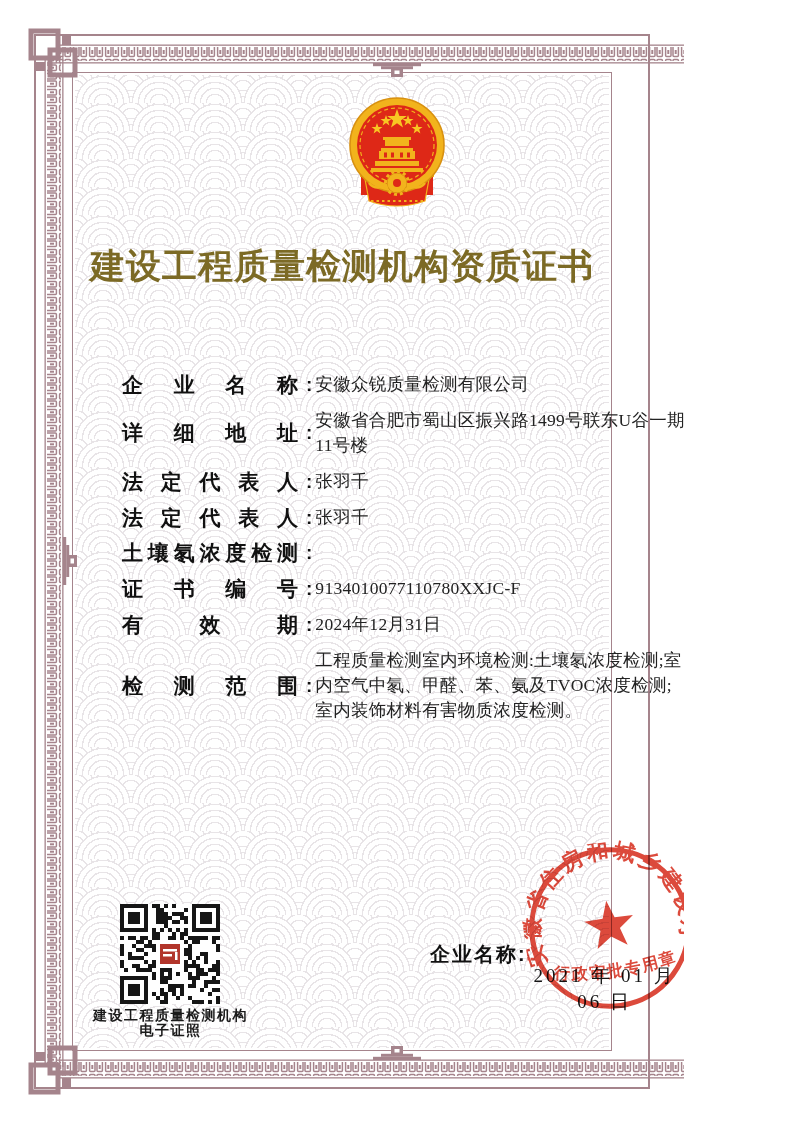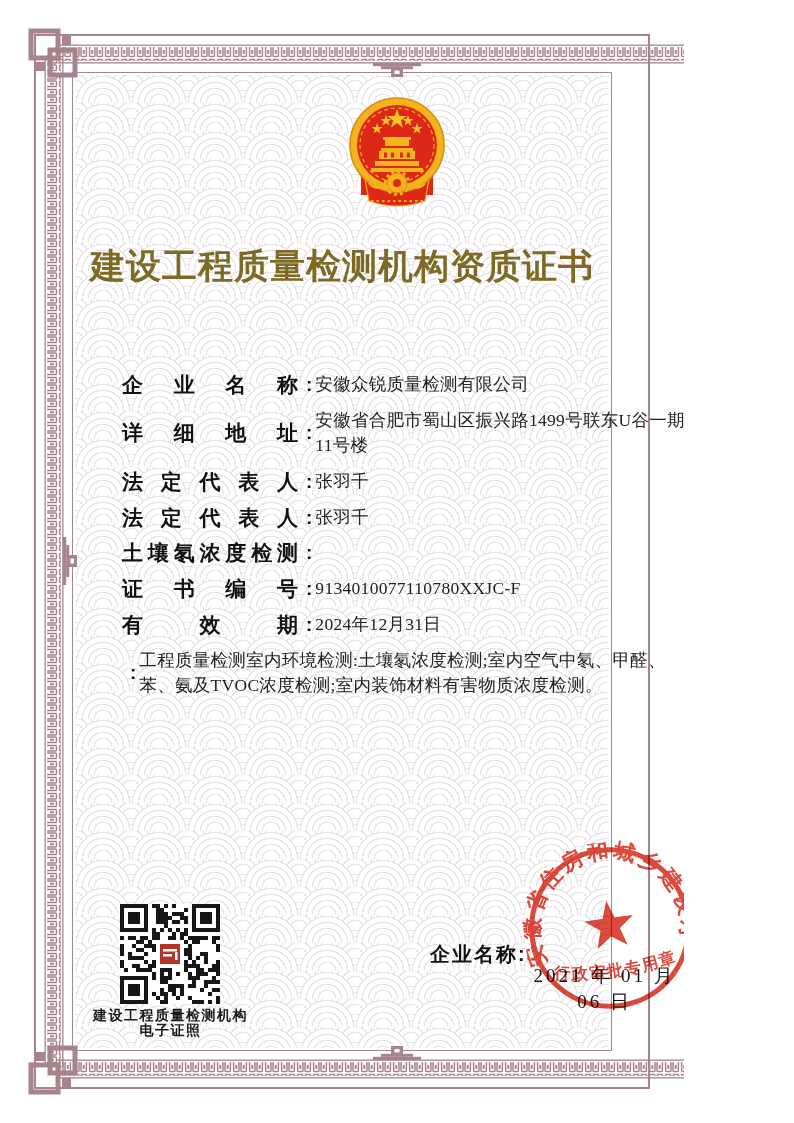--- a/index.html
+++ b/index.html
@@ -216,20 +216,21 @@
       <span class="lab">证书编号</span>
       <span class="col">:</span>
       <span class="val">9134010077110780XXJC-F</span>
     </div>
     <div class="row">
       <span class="lab">有效期</span>
       <span class="col">:</span>
       <span class="val">2024年12月31日</span>
     </div>
     <div class="row">
+      <span class="lab">检测范围</span>
       <span class="col">:</span>
       <span class="val">工程质量检测室内环境检测:土壤氡浓度检测;室内空气中氡、甲醛、苯、氨及TVOC浓度检测;室内装饰材料有害物质浓度检测。</span>
     </div>
   </div>
 
   <svg id="qrsvg" class="qr" width="100" height="100">
       <rect x="0" y="0" width="100" height="100" fill="#fff"></rect>
       <rect x="32" y="0" width="4" height="4" fill="#161616"></rect>
       <rect x="36" y="0" width="4" height="4" fill="#161616"></rect>
       <rect x="44" y="0" width="4" height="4" fill="#161616"></rect>

